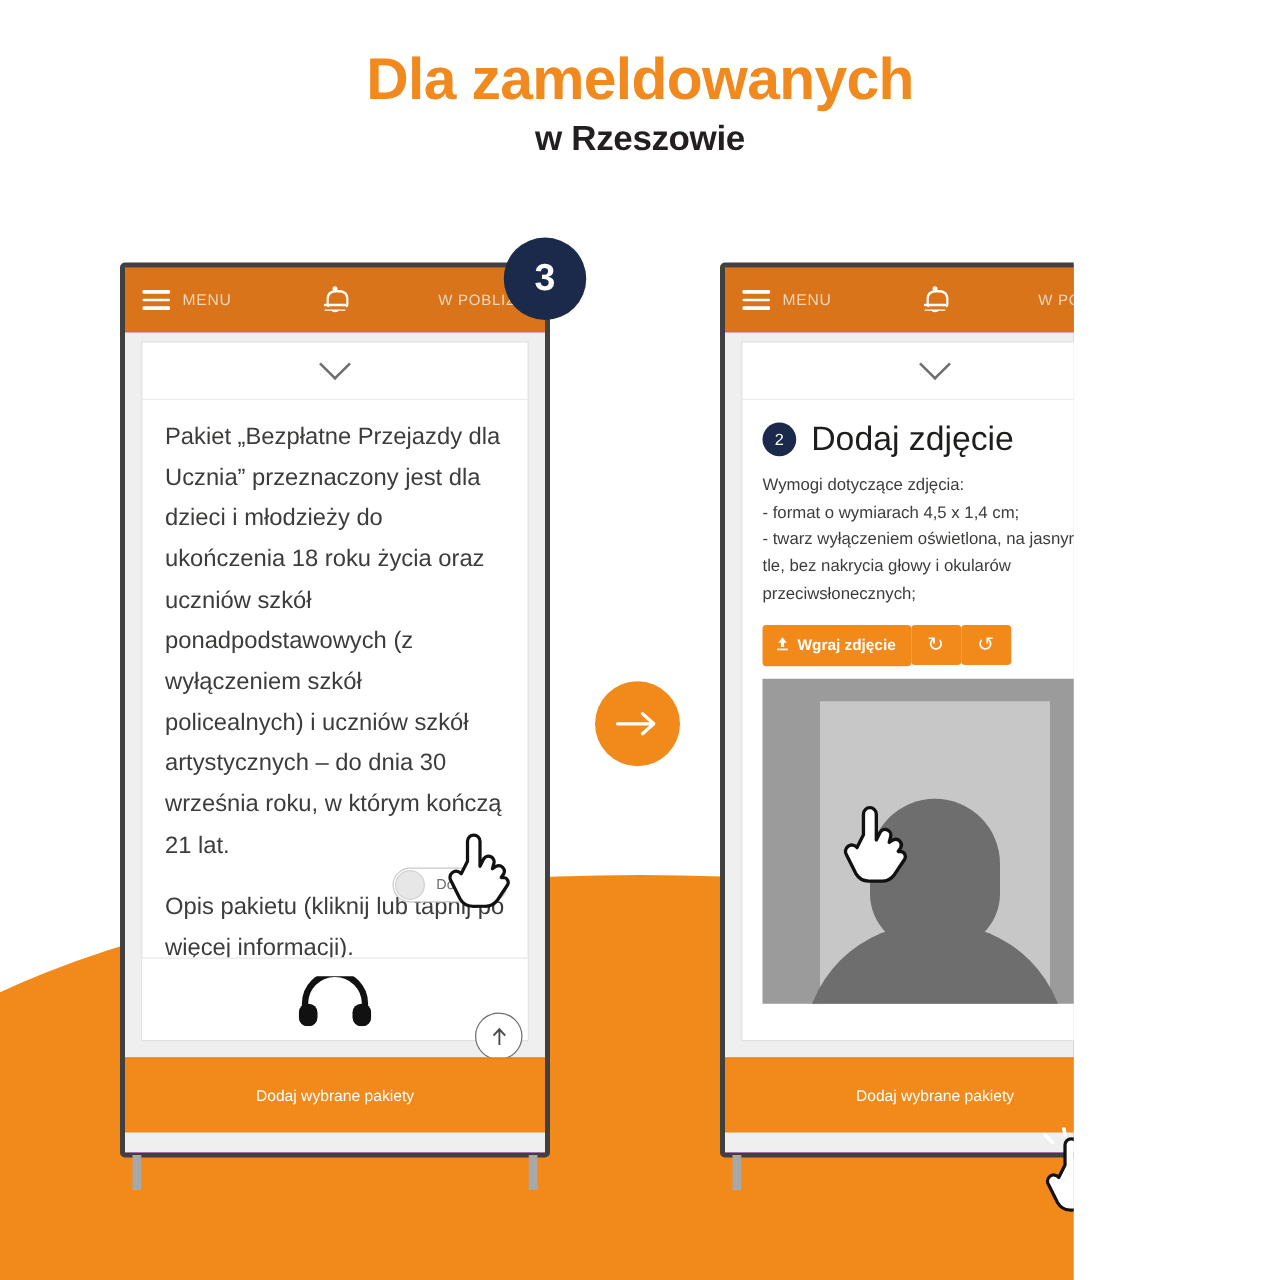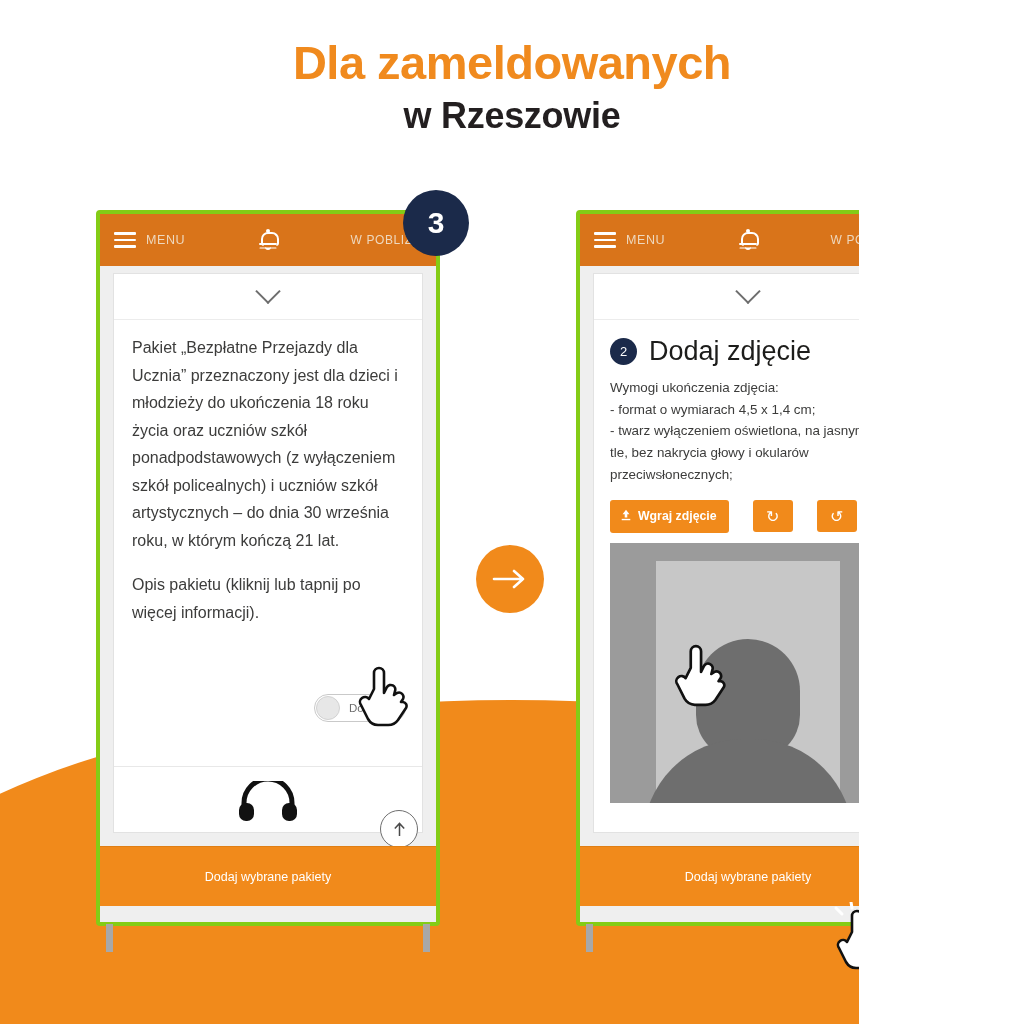--- a/index.html
+++ b/index.html
@@ -23,21 +23,21 @@
     text-align: center;
   }
   .title-1 {
     font-size: 47px;
     font-weight: bold;
     color: #F08A1E;
     letter-spacing: -0.5px;
     line-height: 1.05;
   }
   .title-2 {
-    font-size: 36px;
+    font-size: 28px;
     font-weight: bold;
     color: #231F20;
     margin-top: 8px;
     letter-spacing: -0.3px;
   }
 
   
   .hill {
     position: absolute;
     left: -160px;
@@ -53,21 +53,21 @@
     position: absolute;
     width: 344px;
     height: 716px;
   }
   .phone-a { left: 96px; top: 210px; }
   .phone-b { left: 576px; top: 210px; }
 
   .phone-body {
     position: absolute;
     inset: 0;
-    border: 4px solid #84cc16;
+    border: 4px solid #404040;
     border-radius: 4px;
     background: #d946ef;
   }
   .phone-leg {
     position: absolute;
     width: 7px; height: 28px;
     background: #A8A8A8;
     bottom: -26px;
   }
   .leg-l { left: 10px; }
@@ -194,21 +194,21 @@
   }
   .badge-icon svg { display: block; }
   .s3-title {
     font-size: 14.5px;
     font-weight: bold;
     color: #1D1D1B;
     line-height: 1.25;
   }
   .s3-body {
     padding: 14px 18px 0 18px;
-    font-size: 16px;
+    font-size: 19px;
     line-height: 1.72;
     color: #3C3C3B;
   }
   .s3-body p + p { margin-top: 17px; }
 
   .toggle-row {
     position: absolute;
     right: 16px;
     top: 420px;
     display: flex;
@@ -272,21 +272,21 @@
   }
   .s4-body {
     padding: 8px 16px 0 16px;
     font-size: 13.4px;
     line-height: 1.62;
     color: #3C3C3B;
   }
   .btn-row {
     display: flex;
     align-items: center;
-    gap: 24px;
+    gap: 0;
     padding: 14px 16px 10px 16px;
   }
   .btn-upload {
     background: #F18A1B;
     color: #fff;
     font-size: 12.3px;
     font-weight: bold;
     border: none;
     border-radius: 3px;
     padding: 9px 12px 9px 10px;
@@ -504,21 +504,21 @@
           <div class="chev-row">
             <span class="chev"></span>
           </div>
 
           <div class="s4-head">
             <span class="step-circle">2</span>
             <span class="s4-title">Dodaj zdjęcie</span>
           </div>
 
           <div class="s4-body">
-            <div>Wymogi ukończenia zdjęcia:</div>
+            <div>Wymogi dotyczące zdjęcia:</div>
             <div>- format o wymiarach 4,5 x 1,4 cm;</div>
             <div>- twarz wyłączeniem oświetlona, na jasnym tle, bez nakrycia głowy i okularów przeciwsłonecznych;</div>
           </div>
 
           <div class="btn-row">
             <button class="btn-upload">
               <span>
                 <svg width="12" height="12" viewBox="0 0 14 14">
                     <path d="M7 1 L11 6 H8.5 V10 H5.5 V6 H3 Z" fill="#fff"></path>
                     <rect x="2" y="11.5" width="10" height="1.6" fill="#fff"></rect>

